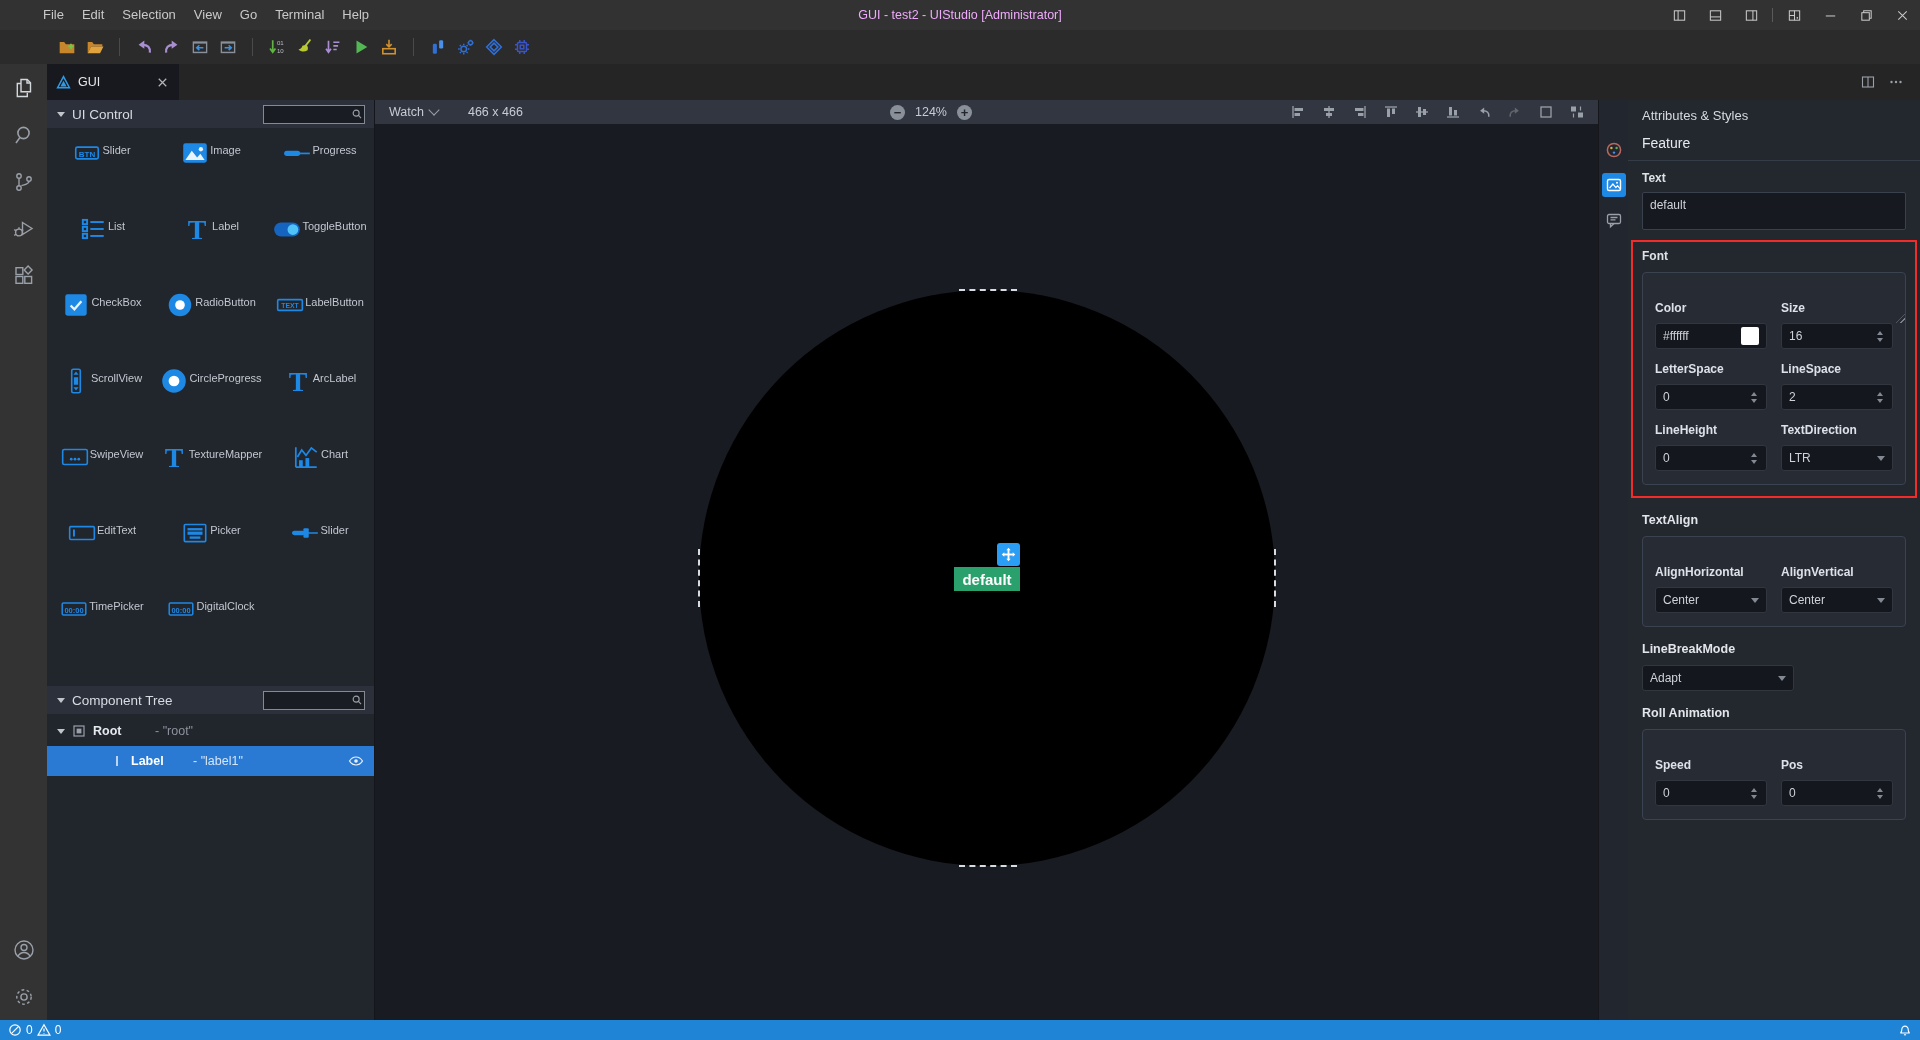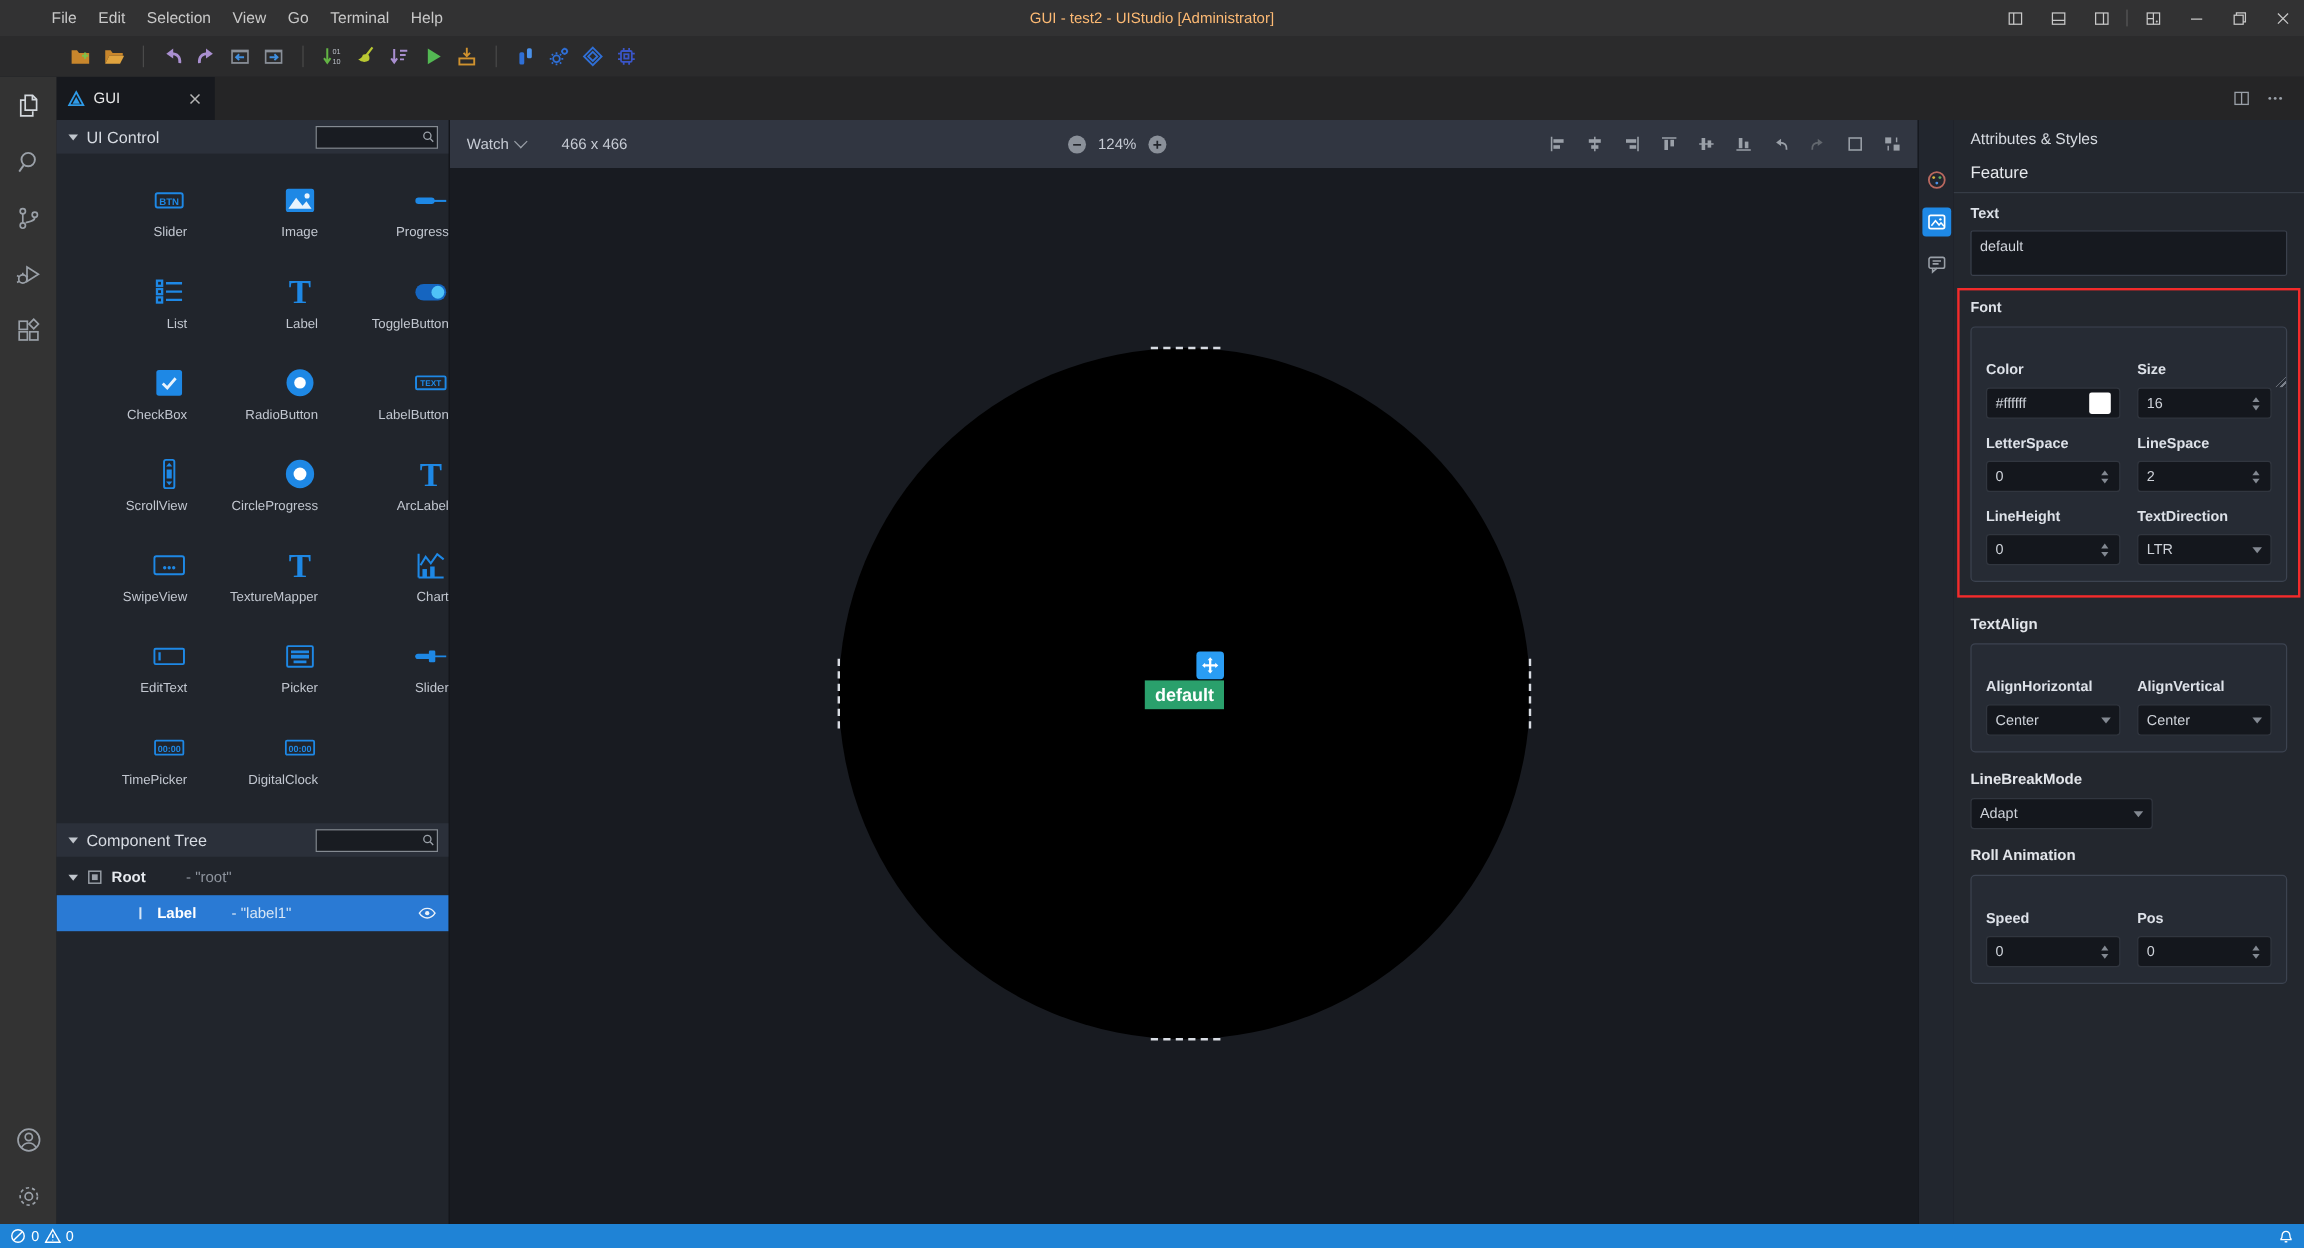--- a/index.html
+++ b/index.html
@@ -4,21 +4,21 @@
 <style>
   html,body{margin:0;padding:0}
   body{width:1920px;height:1040px;overflow:hidden;background:#181b21;font-family:"Liberation Sans",sans-serif;position:relative;user-select:none}
   .icon{display:inline-block}
   .icon svg{display:block;width:100%;height:100%}
 
   
   #titlebar{position:absolute;left:0;top:0;right:0;height:30px;background:#323233;display:flex;align-items:center;color:#c9c9c9;font-size:13px;z-index:10}
   #menubar{display:flex;margin-left:34px}
   .menu-item{padding:4px 9px;line-height:30px;cursor:default}
-  #window-title{position:absolute;left:0;right:0;text-align:center;font-size:12.5px;color:#fdba74;pointer-events:none}
+  #window-title{position:absolute;left:0;right:0;text-align:center;font-size:12.5px;color:#f0abfc;pointer-events:none}
   #win-controls{position:absolute;right:0;top:0;height:30px;display:flex;align-items:center;z-index:11}
   .wc{width:36px;height:30px;display:flex;align-items:center;justify-content:center}
   .wc .icon{width:15px;height:15px}
   .wc-sep{width:1px;height:14px;background:#5a5a5a;margin:0 3px}
 
   
   #main-toolbar{position:absolute;left:0;top:30px;right:0;height:34px;background:#2b2b2c;display:flex;align-items:center;padding-left:58px;z-index:9}
   #toolbar-icons{display:flex;align-items:center;gap:10px}
   .tb-btn{width:18px;height:18px;cursor:pointer}
   .tb-sep{width:1px;height:18px;background:#4a4a4a;margin:0 5px}
@@ -38,37 +38,37 @@
   #tab-actions .icon{width:16px;height:16px;cursor:pointer}
 
   
   #sidebar{position:absolute;left:47px;top:100px;width:327px;bottom:20px;background:#21252c;color:#c5cad3;display:flex;flex-direction:column}
   .section-header{height:28px;flex:none;background:#2b303a;display:flex;align-items:center;padding:0 10px;font-size:13.5px;color:#d7dbe2;gap:7px;position:relative}
   .tri-down{width:0;height:0;border-left:4.5px solid transparent;border-right:4.5px solid transparent;border-top:5.5px solid #c0c5cc;flex:none}
   .search-box{position:absolute;right:9px;top:5px;width:100px;height:17px;background:#191c22;border:1px solid #848a92;display:flex;align-items:center}
   .search-box input{flex:1;min-width:0;background:none;border:none;outline:none;color:#ccc;font-size:11px;padding:0 15px 0 4px}
   .search-box .glass{position:absolute;right:1px;top:2px;width:12px;height:12px}
   #component-grid{height:548px;flex:none;display:grid;grid-template-columns:repeat(3,1fr);align-content:start;padding-top:10px}
-  .comp{height:76px;display:flex;flex-direction:column;align-items:flex-end;justify-content:center;cursor:grab}
+  .comp{height:76px;display:flex;flex-direction:row;align-items:flex-start;justify-content:center;cursor:grab}
   .comp-icon{width:30px;height:30px}
   .comp-label{font-size:11px;color:#c2c7d0;margin-top:6px;white-space:nowrap}
   #tree-list{flex:1;overflow:hidden;padding-top:2px}
   .tree-row{height:30px;display:flex;align-items:center;padding-left:10px;font-size:12.5px;gap:6px;color:#b9bec8;cursor:pointer}
   .tree-row.child{padding-left:62px}
   .tree-row .node-icon{width:16px;height:16px;flex:none}
   .node-label{font-weight:bold;color:#e6e9ee;width:56px;flex:none}
   .node-suffix{color:#8d939d}
   .tree-row.selected{background:#2a7ad4}
   .tree-row.selected .node-label{color:#fff}
   .tree-row.selected .node-suffix{color:#d6e5f5}
   .eye{margin-left:auto;margin-right:10px;width:16px;height:16px}
 
   
   #canvas-wrap{position:absolute;left:374px;top:100px;width:1224px;bottom:20px;background:#181b21;border-left:1px solid #14161b}
-  #canvas-toolbar{height:40px;background:#313641;display:flex;align-items:center;padding:0 14px;font-size:12.5px;color:#c6cbd4;position:relative}
+  #canvas-toolbar{height:24px;background:#313641;display:flex;align-items:center;padding:0 14px;font-size:12.5px;color:#c6cbd4;position:relative}
   .watch-dd{display:flex;align-items:center;gap:6px;cursor:pointer}
   .chev{width:7px;height:7px;border-right:1.6px solid #9aa0a8;border-bottom:1.6px solid #9aa0a8;transform:rotate(45deg);margin-top:-4px}
   .size-label{margin-left:30px;color:#c6cbd4}
   #zoom-controls{position:absolute;left:556px;transform:translateX(-50%);display:flex;align-items:center;gap:10px}
   .zoom-btn{width:15px;height:15px;border-radius:50%;background:#8a9099;color:#23262c;display:flex;align-items:center;justify-content:center;font-weight:bold;font-size:13px;line-height:1;cursor:pointer}
   .zoom-minus::before{content:"−"}
   .zoom-plus::before{content:"+"}
   #canvas-tools-right{margin-left:auto;display:flex;align-items:center;gap:15px}
   #canvas-tools-right .icon{width:16px;height:16px;cursor:pointer}
   #canvas-body{position:absolute;left:0;top:28px;right:0;bottom:0}

